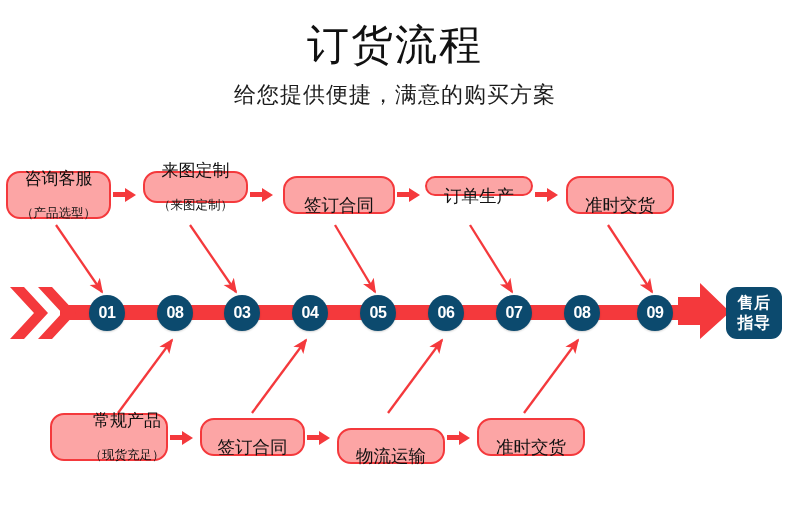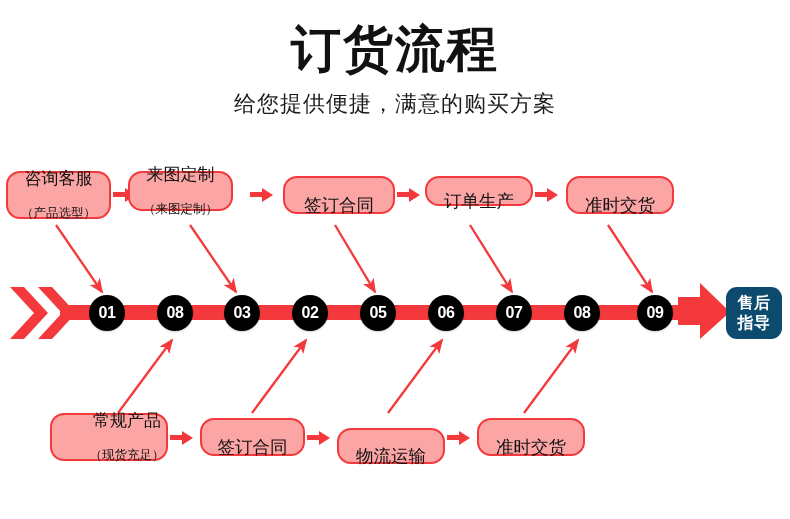--- a/index.html
+++ b/index.html
@@ -19,23 +19,23 @@
   
   #header {
     position: absolute;
     top: 0; left: 0;
     width: 790px;
     text-align: center;
   }
   #page-title {
     margin: 0;
     padding-top: 20px;
-    font-size: 50px;
+    font-size: 42px;
     line-height: 1.18;
-    font-weight: 700;
+    font-weight: 400;
     letter-spacing: 2px;
     color: #111111;
   }
   #page-subtitle {
     margin: 0;
     padding-top: 12px;
     font-size: 22px;
     line-height: 1.2;
     font-weight: 500;
     letter-spacing: 1px;
@@ -112,21 +112,21 @@
     top: 305px;
     width: 660px;
     height: 15px;
     background: #f4393c;
   }
   .node {
     position: absolute;
     width: 36px;
     height: 36px;
     border-radius: 50%;
-    background: #000000;
+    background: #0c4a6e;
     color: #ffffff;
     font-size: 16px;
     font-weight: 700;
     display: flex;
     align-items: center;
     justify-content: center;
     letter-spacing: -0.3px;
     box-shadow: 0 1px 2px rgba(0,0,0,0.18);
   }
 
@@ -183,34 +183,34 @@
     </g>
   </svg>
 
   <div class="step-box" style="left:6px; top:171px; width:105px; height:48px;">
     <span class="step-main">咨询客服</span>
     <span class="step-sub">（产品选型）</span>
   </div>
   <div class="mini-arrow-stem" style="left:113px; top:192px; width:13px;"></div>
   <div class="mini-arrow" style="left:125px; top:188px;"></div>
 
-  <div class="step-box" style="left:128px; top:171px; width:105px; height:40px;">
+  <div class="step-box" style="left:143px; top:171px; width:105px; height:32px;">
     <span class="step-main">来图定制</span>
     <span class="step-sub">（来图定制）</span>
   </div>
   <div class="mini-arrow-stem" style="left:250px; top:192px; width:13px;"></div>
   <div class="mini-arrow" style="left:262px; top:188px;"></div>
 
   <div class="step-box single" style="left:283px; top:176px; width:112px; height:38px;">
     <span class="step-main">签订合同</span>
   </div>
   <div class="mini-arrow-stem" style="left:397px; top:192px; width:13px;"></div>
   <div class="mini-arrow" style="left:409px; top:188px;"></div>
 
-  <div class="step-box single" style="left:425px; top:176px; width:108px; height:30px;">
+  <div class="step-box single" style="left:425px; top:176px; width:108px; height:20px;">
     <span class="step-main">订单生产</span>
   </div>
   <div class="mini-arrow-stem" style="left:535px; top:192px; width:13px;"></div>
   <div class="mini-arrow" style="left:547px; top:188px;"></div>
 
   <div class="step-box single" style="left:566px; top:176px; width:108px; height:38px;">
     <span class="step-main">准时交货</span>
   </div>
 
   <div id="timeline-bar"></div>
@@ -220,21 +220,21 @@
     <path d="M30,4 L44,4 L68,30 L44,56 L30,56 L54,30 Z" fill="#f4393c"></path>
   </svg>
 
   <svg style="position:absolute; left:678px; top:281px;" width="54" height="60" viewBox="0 0 54 60">
     <path d="M0,16 L22,16 L22,2 L52,31 L22,58 L22,44 L0,44 Z" fill="#f4393c"></path>
   </svg>
 
   <div class="node" style="left:89px;  top:295px;">01</div>
   <div class="node" style="left:157px; top:295px;">08</div>
   <div class="node" style="left:224px; top:295px;">03</div>
-  <div class="node" style="left:292px; top:295px;">02</div>
+  <div class="node" style="left:292px; top:295px;">04</div>
   <div class="node" style="left:360px; top:295px;">05</div>
   <div class="node" style="left:428px; top:295px;">06</div>
   <div class="node" style="left:496px; top:295px;">07</div>
   <div class="node" style="left:564px; top:295px;">08</div>
   <div class="node" style="left:637px; top:295px;">09</div>
 
   <div id="end-badge">
     <span>售后</span>
     <span>指导</span>
   </div>

